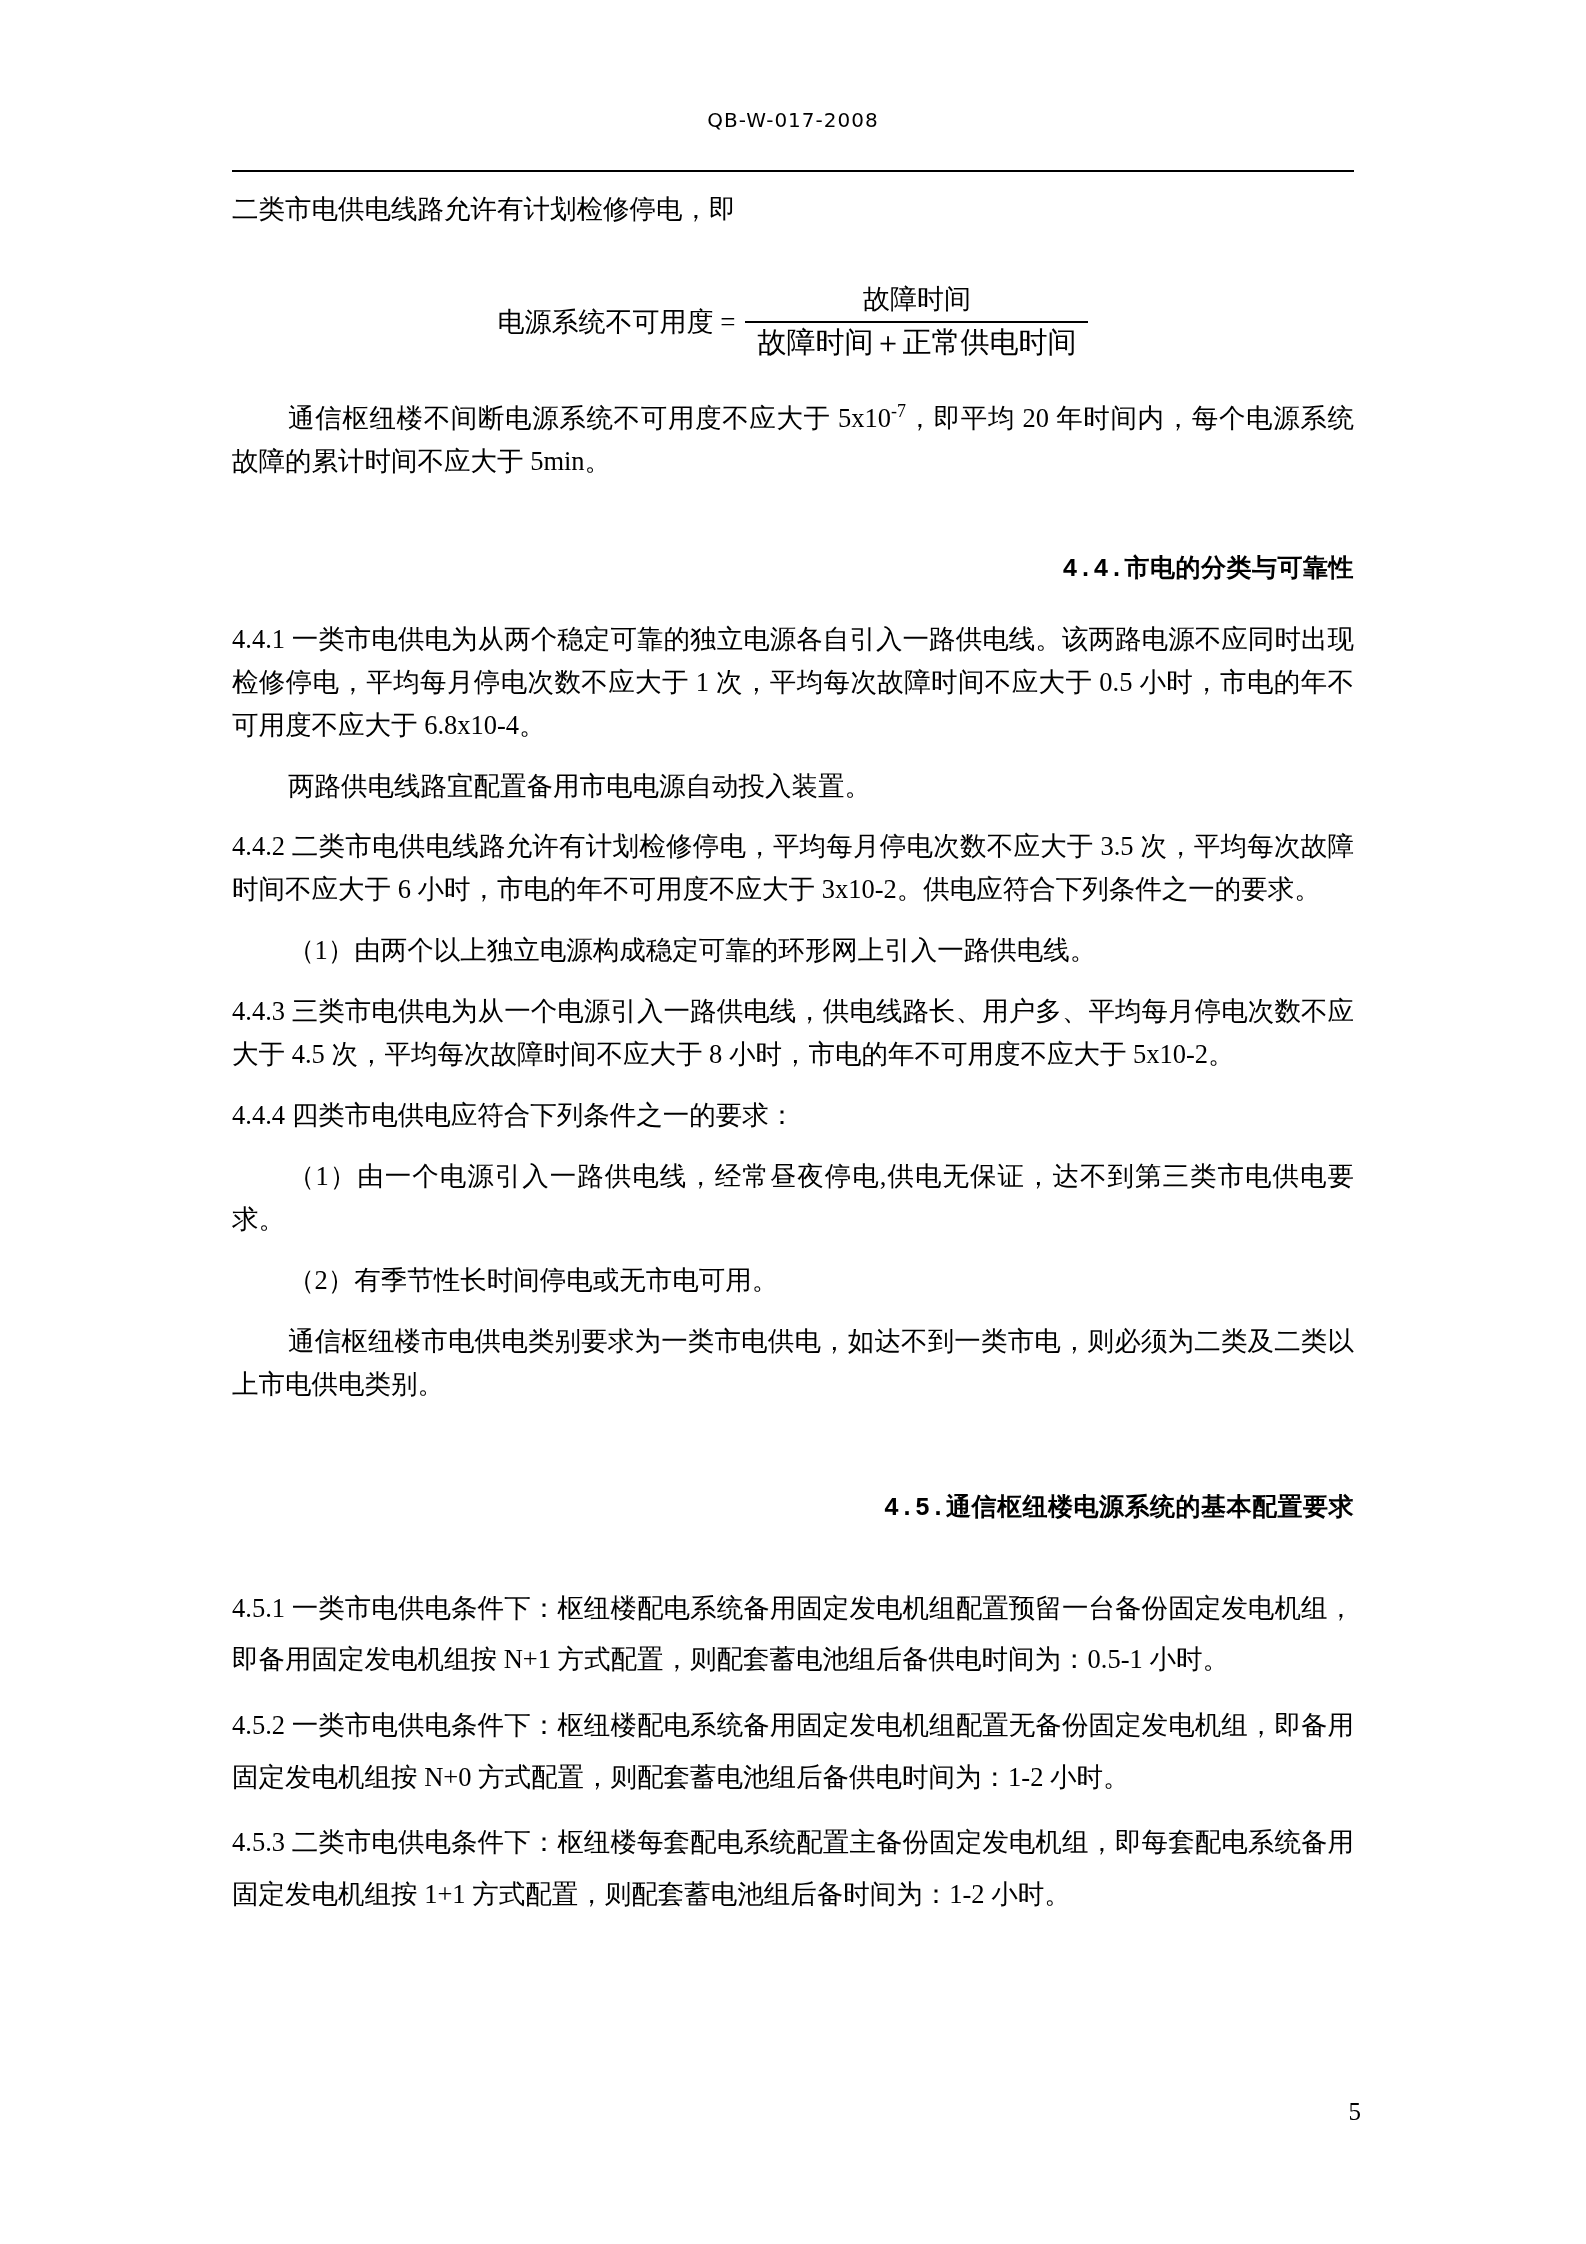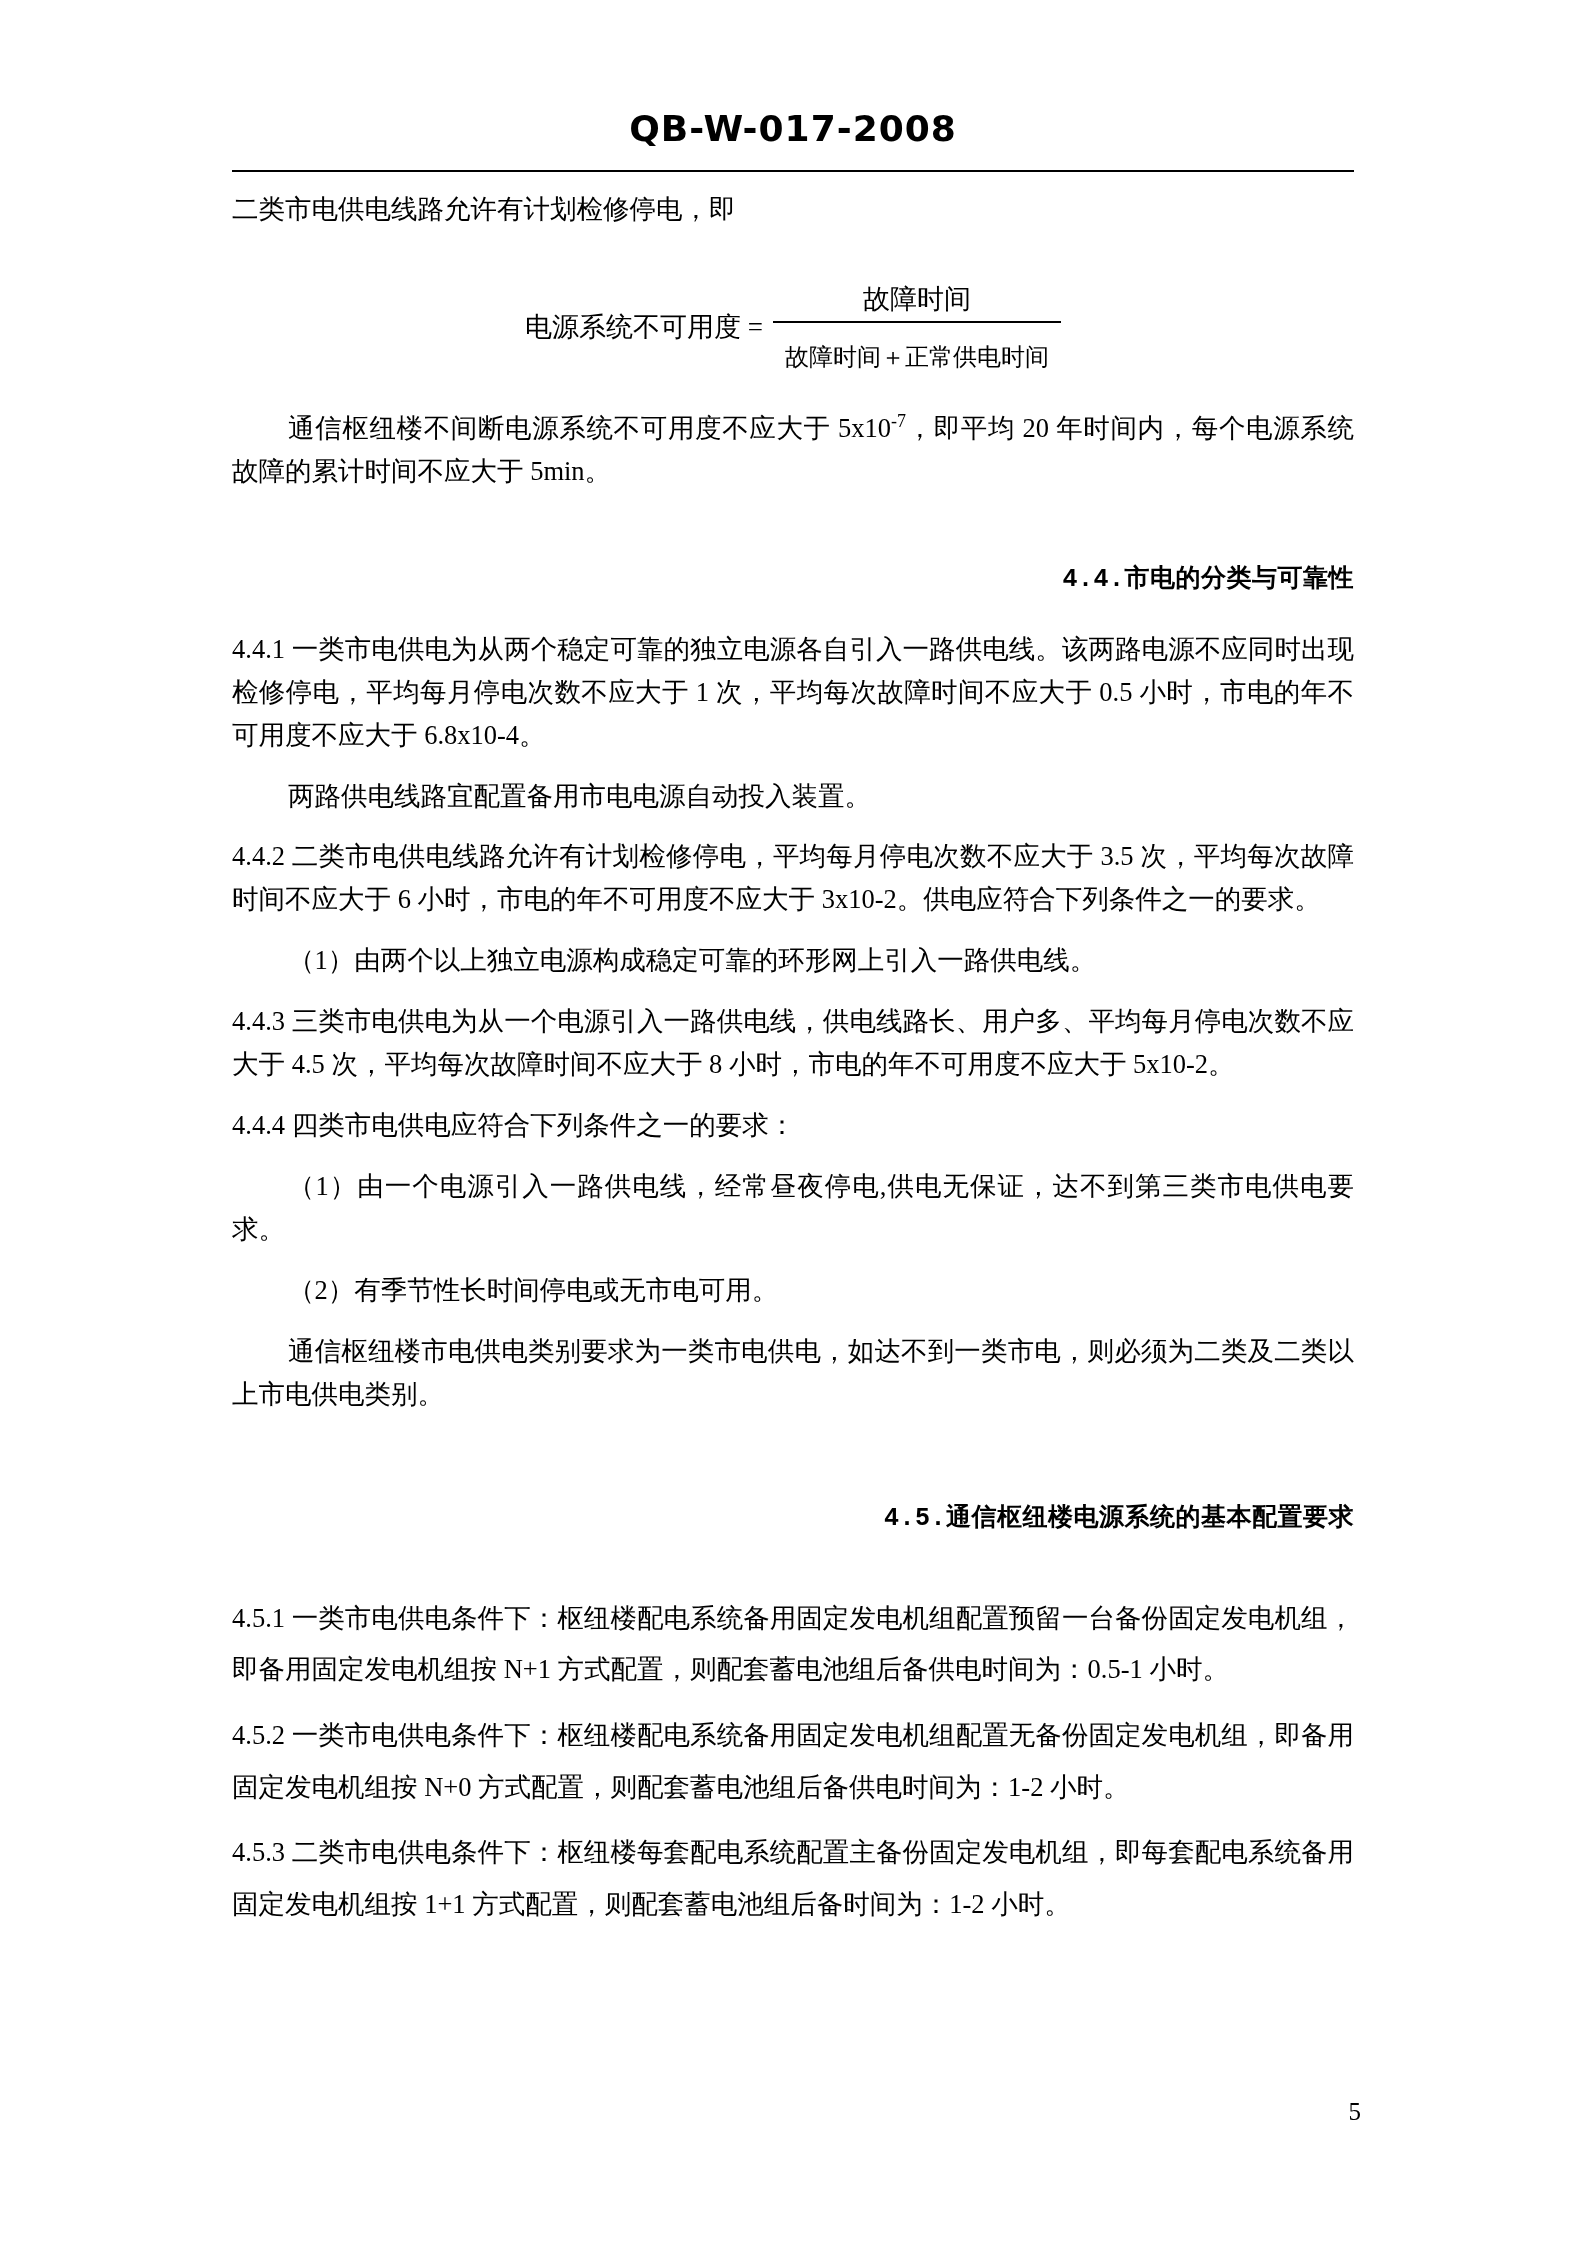--- a/index.html
+++ b/index.html
@@ -24,22 +24,22 @@
   }
   .header {
     position: absolute;
     top: 108px;
     left: 0;
     width: 100%;
     text-align: center;
   }
   .header-title {
     font-family: "DejaVu Sans", sans-serif;
-    font-size: 36px;
-    font-weight: bold;
+    font-size: 20px;
+    font-weight: normal;
     letter-spacing: 1px;
   }
   .header-rule {
     position: absolute;
     top: 170px;
     left: 232px;
     width: 1122px;
     height: 2px;
     background: #000000;
   }
@@ -96,22 +96,22 @@
   .frac .num-part {
     padding: 0 12px 4px 12px;
     font-size: 27px;
   }
   .frac .bar {
     width: 100%;
     height: 2px;
     background: #000;
   }
   .frac .den-part {
-    padding: 18px 12px 0 12px;
-    font-size: 24px;
+    padding: 0 12px 0 12px;
+    font-size: 29px;
   }
   .sup {
     vertical-align: super;
     font-size: 0.68em;
   }
   .gap-small { height: 10px; }
   .gap-med { height: 26px; }
   .footer-pagenum {
     position: absolute;
     bottom: 118px;

